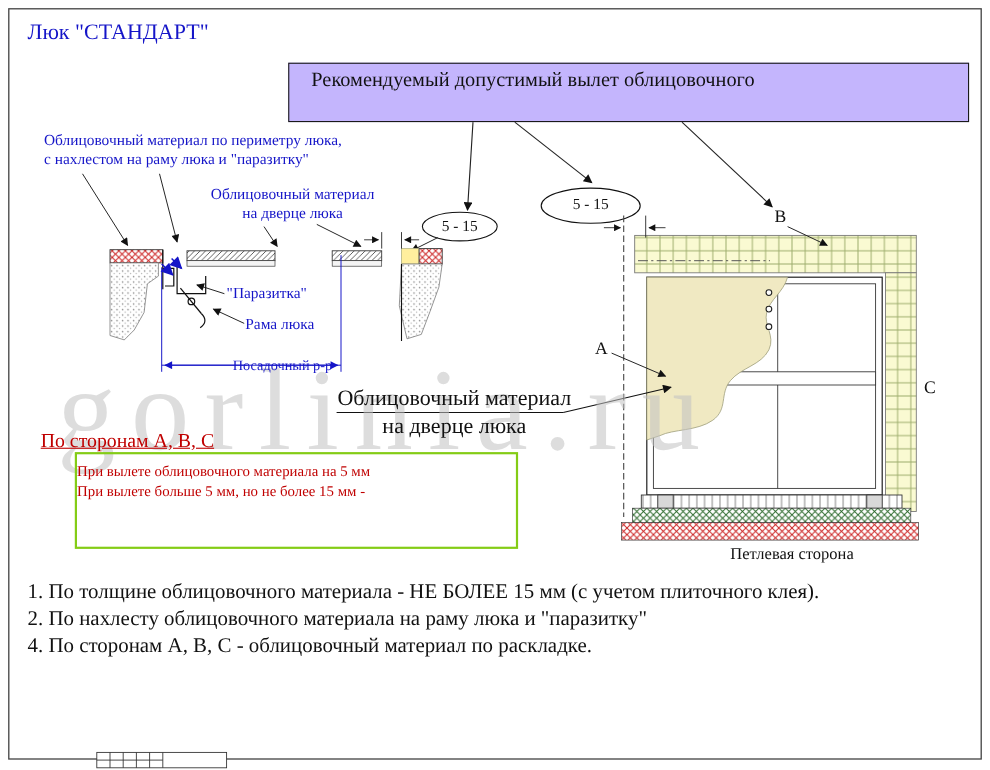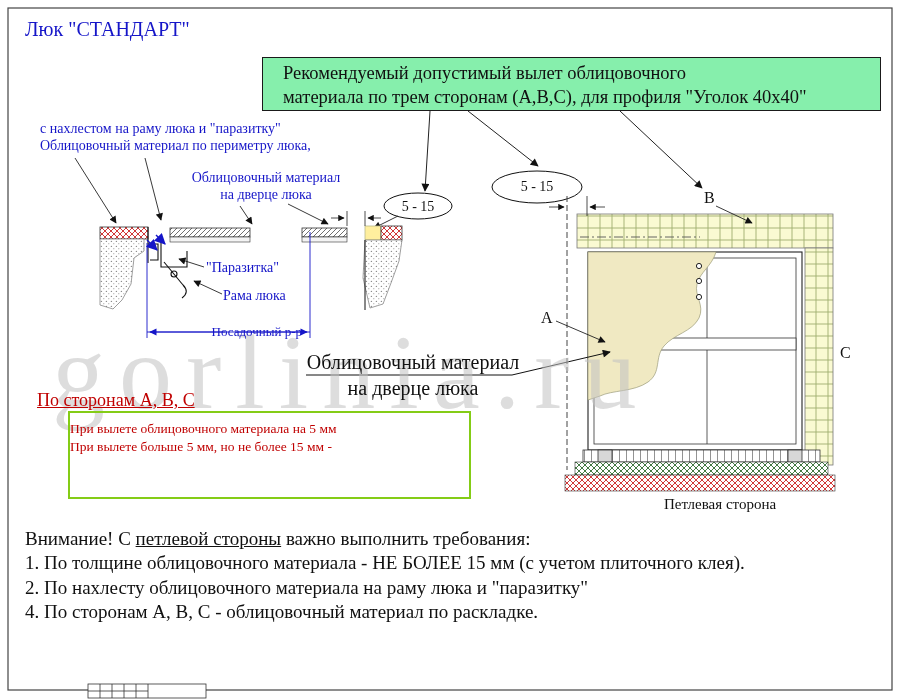--- a/index.html
+++ b/index.html
@@ -7,21 +7,21 @@
   body { font-family:"Liberation Serif", serif; color:#111; }
   #page { position:relative; width:900px; height:700px; background:#fff; overflow:hidden; }
   svg.draw { position:absolute; left:0; top:0; z-index:1; }
   #watermark { position:absolute; left:52px; top:312px; z-index:2; font-size:106px;
                letter-spacing:14px; color:#c2c2c2; opacity:0.55; font-family:"Liberation Serif", serif; }
   .txt { position:absolute; z-index:3; white-space:nowrap; }
   .blue { color:#1515c8; }
   .red  { color:#c00000; }
   #title { left:25px; top:18px; font-size:20px; }
   #header-box { left:262px; top:57px; width:619px; height:54px; border:1.4px solid #1a1a1a;
-                padding:3px 0 0 20px; font-size:18.5px; line-height:24px; background:#86efac; }
+                padding:3px 0 0 20px; font-size:18.5px; line-height:24px; background:#c4b5fd; }
   #perimeter-label { left:40px; top:121px; font-size:14px; line-height:16.5px; }
   #door-small-label { left:180px; top:170px; width:172px; text-align:center; font-size:14px; line-height:16.5px; }
   #dim-left-text  { left:386px; top:199px; width:64px; text-align:center; font-size:14px; }
   #dim-right-text { left:505px; top:179px; width:64px; text-align:center; font-size:14px; }
   #parasitka-label { left:206px; top:260px; font-size:14px; }
   #frame-label { left:223px; top:288px; font-size:14px; }
   #seat-label { left:160px; top:324px; width:142px; text-align:right; font-size:13px; }
   .side-letter { font-size:16px; }
   #side-a { left:541px; top:309px; } #side-b { left:704px; top:189px; } #side-c { left:840px; top:344px; }
   #door-big-label { left:303px; top:349px; width:220px; text-align:center; font-size:20px; line-height:26px; }
@@ -181,26 +181,25 @@
       <line x1="88" y1="691" x2="148" y2="691"></line>
     </g>
   </svg>
 
   <div id="watermark">gorlinia.ru</div>
 
   <div class="txt blue" id="title">Люк "СТАНДАРТ"</div>
 
   <div class="txt" id="header-box">
     <div>Рекомендуемый допустимый вылет облицовочного</div>
-    <div>материала по трем сторонам (А,В,С), для профиля "Уголок 40x40"</div>
   </div>
 
   <div class="txt blue" id="perimeter-label">
+    <div>Облицовочный материал по периметру люка,</div>
     <div>с нахлестом на раму люка и "паразитку"</div>
-    <div>Облицовочный материал по периметру люка,</div>
   </div>
 
   <div class="txt blue" id="door-small-label">
     <div>Облицовочный материал</div>
     <div>на дверце люка</div>
   </div>
 
   <div class="txt" id="dim-left-text">5 - 15</div>
   <div class="txt" id="dim-right-text">5 - 15</div>
 
@@ -220,19 +219,18 @@
   <div class="txt" id="hinge-label">Петлевая сторона</div>
 
   <div class="txt red" id="red-heading">По сторонам А, В, С</div>
 
   <div class="txt red" id="red-box">
     <div>При вылете облицовочного материала  на 5 мм</div>
     <div>При вылете больше 5 мм, но не более 15 мм -</div>
   </div>
 
   <div class="txt" id="requirements">
-    <div class="req-line"><span>Внимание! С </span><span class="u">петлевой стороны</span><span> важно выполнить требования:</span></div>
     <div class="req-line">1. По толщине облицовочного материала - НЕ БОЛЕЕ 15 мм (с учетом плиточного клея).</div>
     <div class="req-line">2. По нахлесту облицовочного материала на раму люка и "паразитку"</div>
     <div class="req-line">4. По сторонам А, В, С - облицовочный материал по раскладке.</div>
   </div>
 
 </div>
 
 </body></html>

